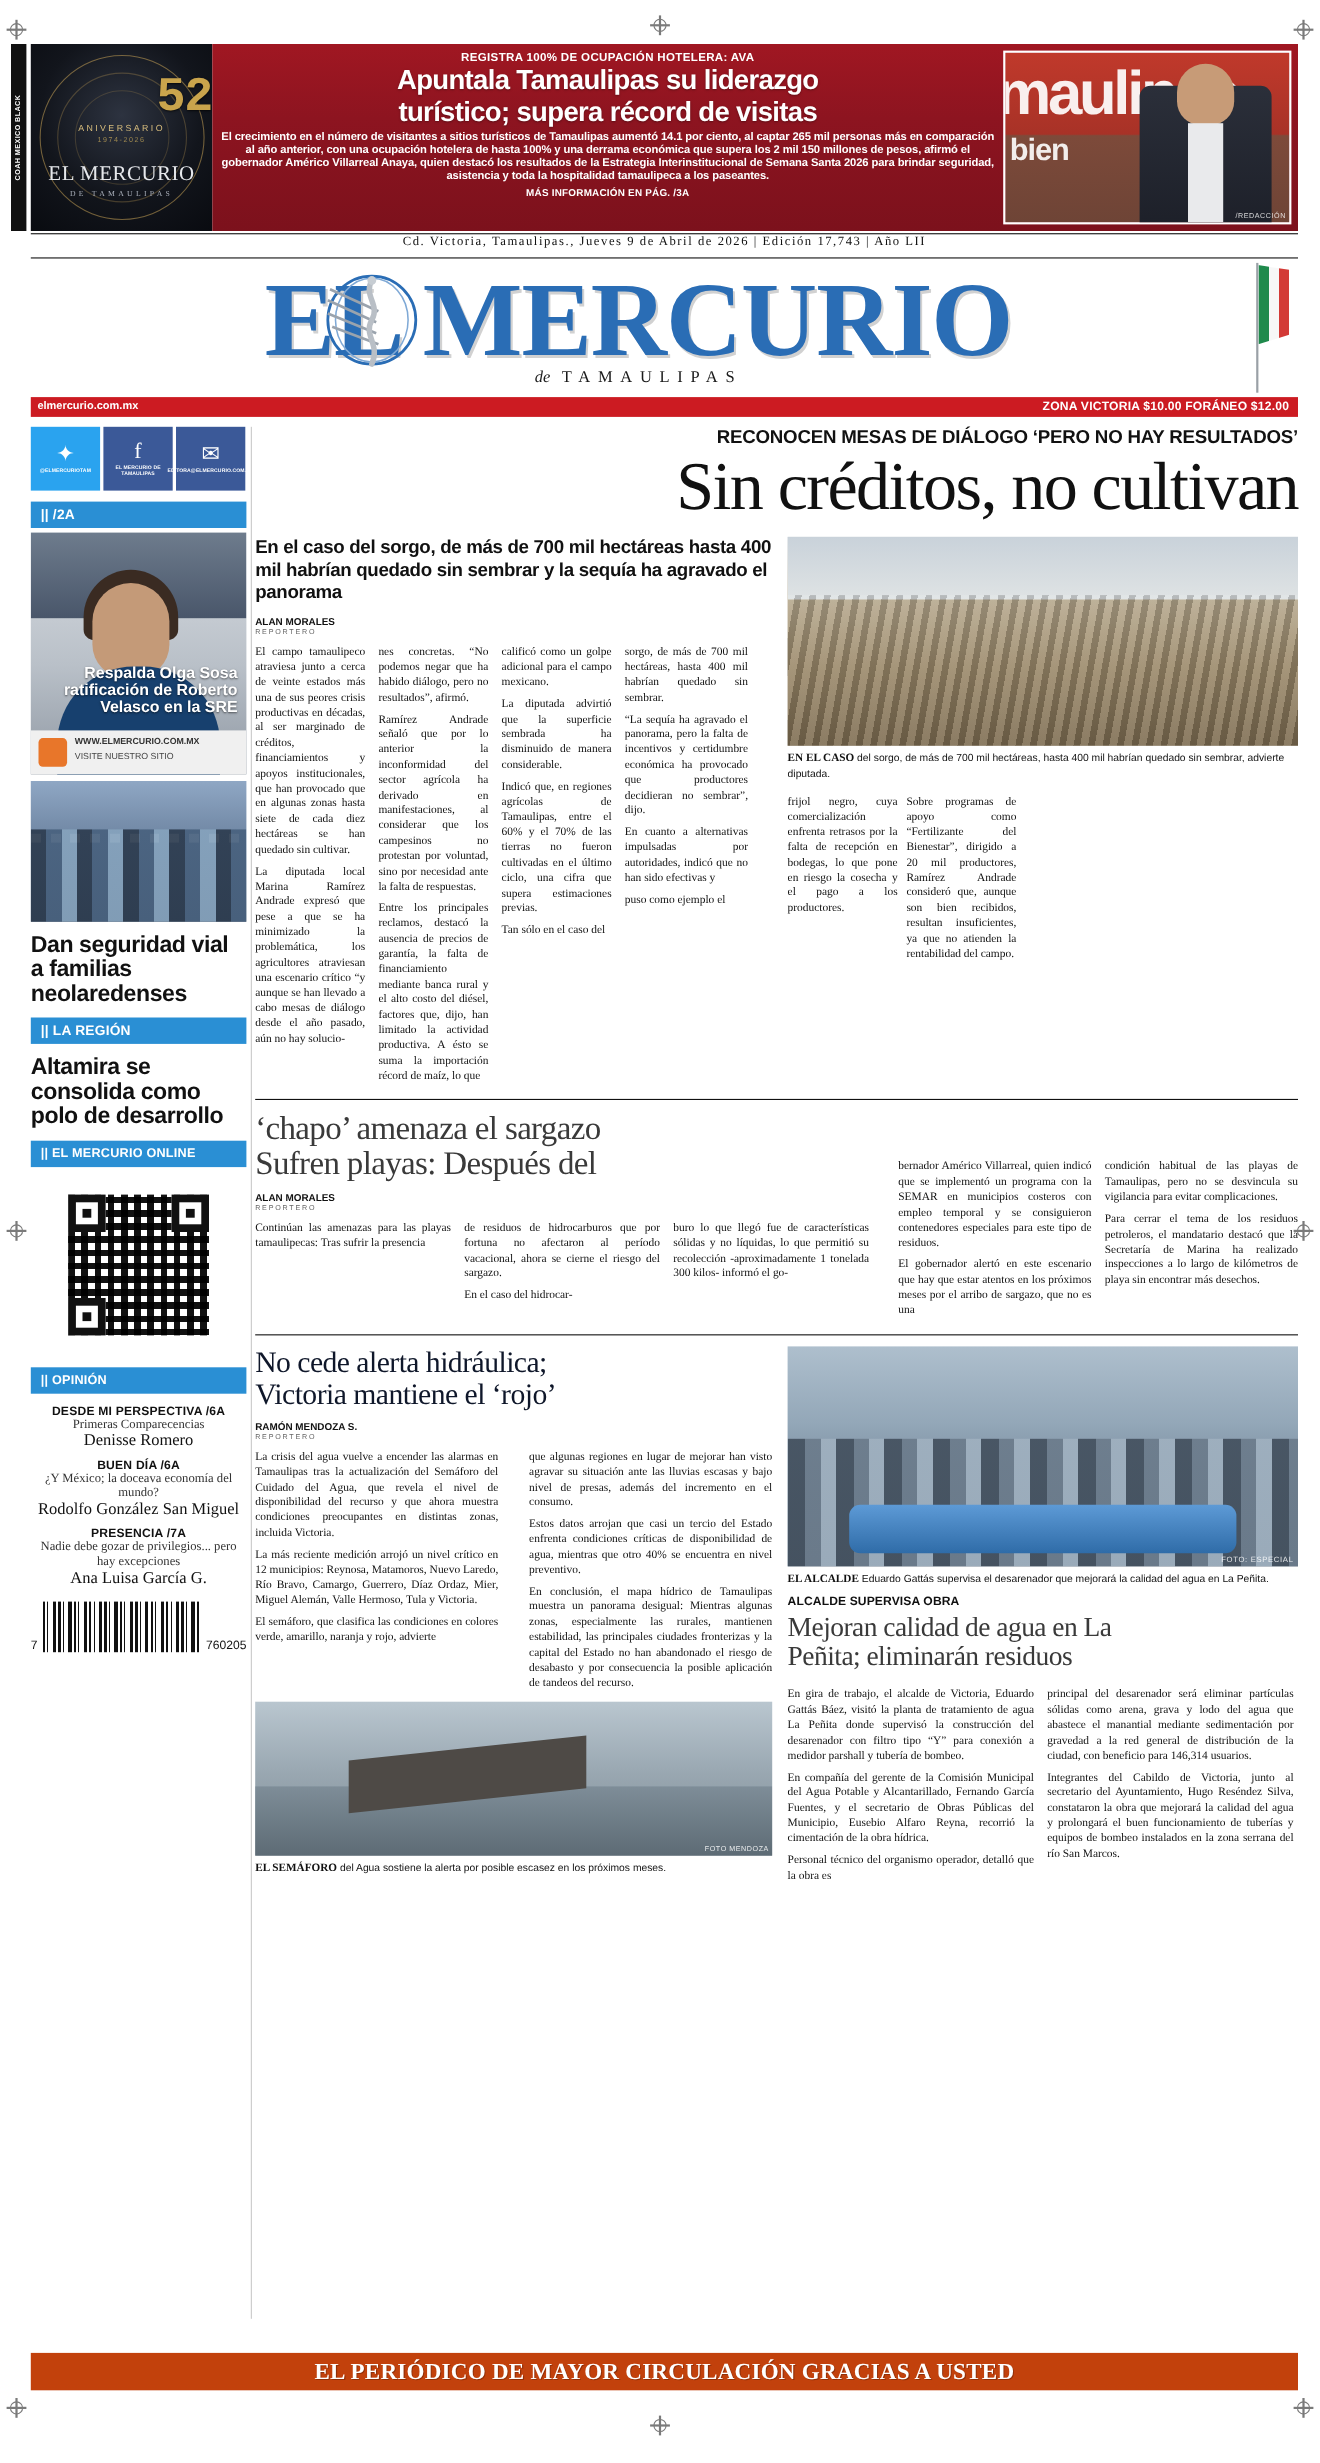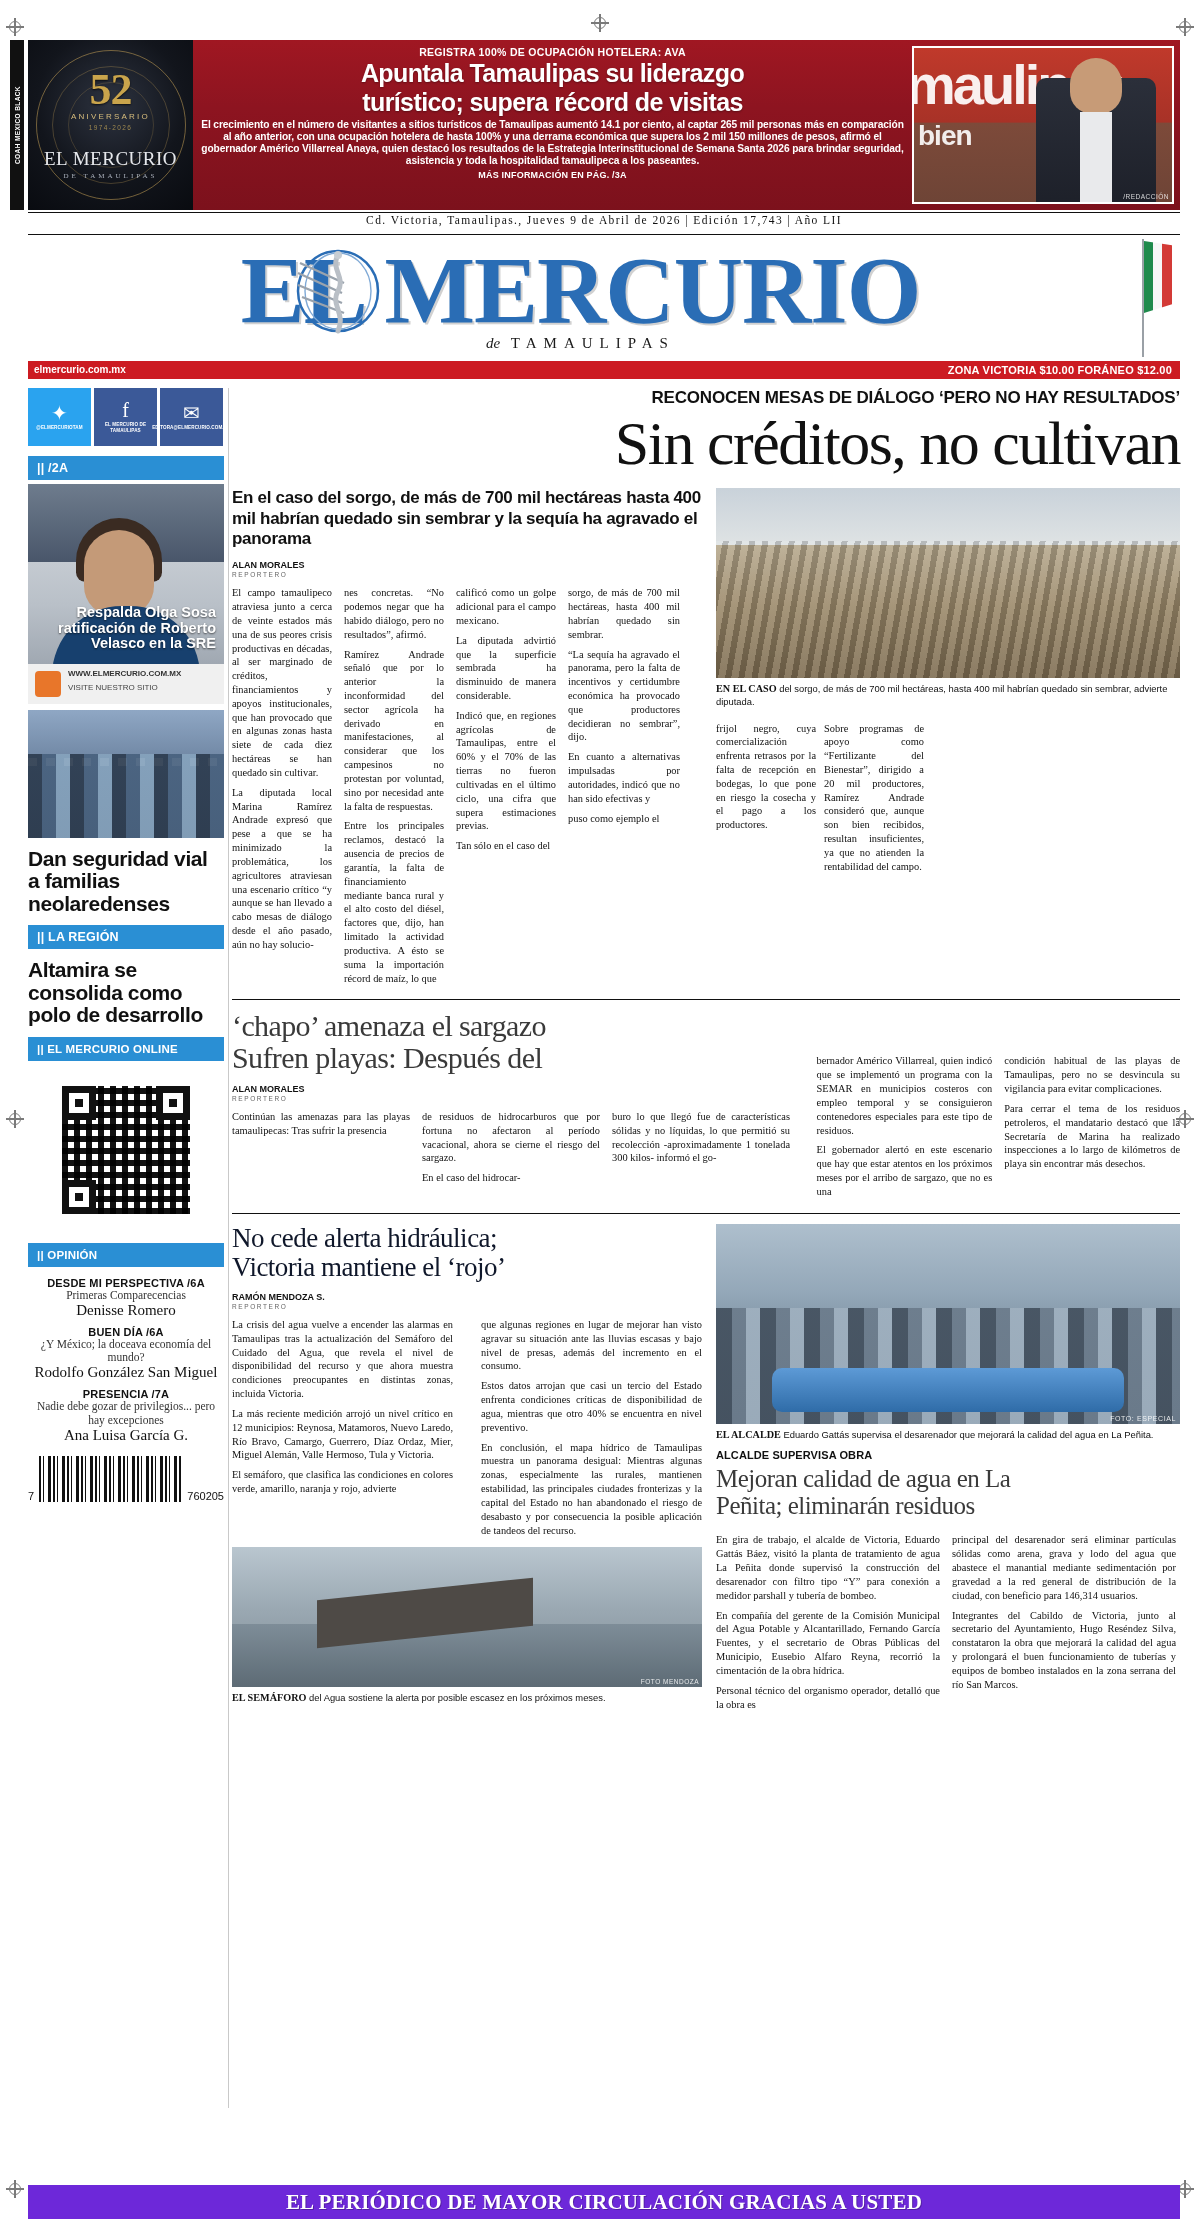--- a/index.html
+++ b/index.html
@@ -31,22 +31,22 @@
   .anni {
     width:165px; height:170px; background:
       radial-gradient(circle at 50% 38%, #2d3340 0%, #12151c 55%, #090b10 100%);
     position:relative; overflow:hidden; flex:none;
   }
   .anni .ring { position:absolute; border:1px solid rgba(196,160,86,.55); border-radius:50%; }
   .anni .r1 { width:150px; height:150px; left:8px; top:10px; }
   .anni .r2 { width:118px; height:118px; left:24px; top:26px; border-color:rgba(196,160,86,.3); }
   .anni .r3 { width:86px; height:86px; left:40px; top:42px; border-color:rgba(196,160,86,.22); }
   .anni .num {
-    position:absolute; left:0; right:0; top:24px; text-align:center;
-    font-family:Liberation Serif, serif; font-size:44px; font-weight:bold;
+    position:absolute; left:0; right:0; top:24px; text-align:right;
+    font-family:Liberation Mono, monospace; font-size:44px; font-weight:bold;
     color:#c9a44c; letter-spacing:-1px;
     text-shadow:0 1px 2px rgba(0,0,0,.7);
   }
   .anni .word { position:absolute; left:0; right:0; top:72px; text-align:center;
     font-family:"Liberation Sans", sans-serif; font-size:8px; letter-spacing:2.2px; color:#d8bd7d; }
   .anni .yrs { position:absolute; left:0; right:0; top:84px; text-align:center;
     font-family:"Liberation Sans", sans-serif; font-size:6.5px; letter-spacing:1.4px; color:#9d874f; }
   .anni .logo { position:absolute; left:0; right:0; top:108px; text-align:center;
     font-family:"Liberation Serif", serif; font-size:19px; color:#e6e8ec; letter-spacing:.5px;
     font-variant:small-caps; }
@@ -231,22 +231,22 @@
 
   .photoE { position:relative; overflow:hidden;
     background:linear-gradient(180deg,#b9c6cf 0%,#9aa8b2 45%,#7d8a93 100%); }
   .photoE .water { position:absolute; left:0; right:0; bottom:0; height:45%;
     background:linear-gradient(180deg,#7e8d98,#5d6b75); }
   .photoE .wreck { position:absolute; left:18%; top:30%; width:46%; height:34%;
     background:#4e4a46; transform:skewY(-6deg); }
   .photoE .credit { position:absolute; right:3px; bottom:2px; font-family:"Liberation Sans", sans-serif;
     font-size:6.5px; color:rgba(255,255,255,.85); letter-spacing:.5px; }
 
-  .footer { position:absolute; left:28px; top:2139px; width:1152px; height:34px; background:#6d28d9;
-    display:flex; align-items:center; justify-content:center;margin-top:46px; }
+  .footer { position:absolute; left:28px; top:2139px; width:1152px; height:34px; background:#c2410c;
+    display:flex; align-items:center; justify-content:center; }
   .footer span { font-family:"Liberation Serif", serif; font-weight:bold; font-size:21px; color:#fff;
     letter-spacing:.2px; text-shadow:1px 1px 0 rgba(0,0,0,.25); }
 </style>
 </head>
 <body>
 
 <div class="page">
 
   <div class="regmark" style="left:6px;top:18px;">
       <span class="regcircle"></span>

